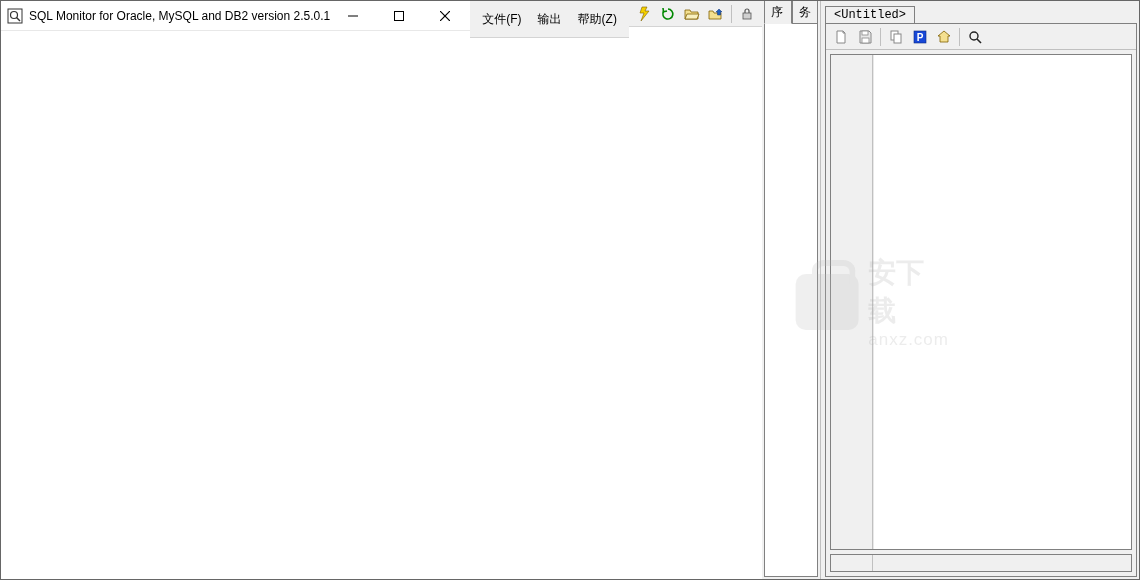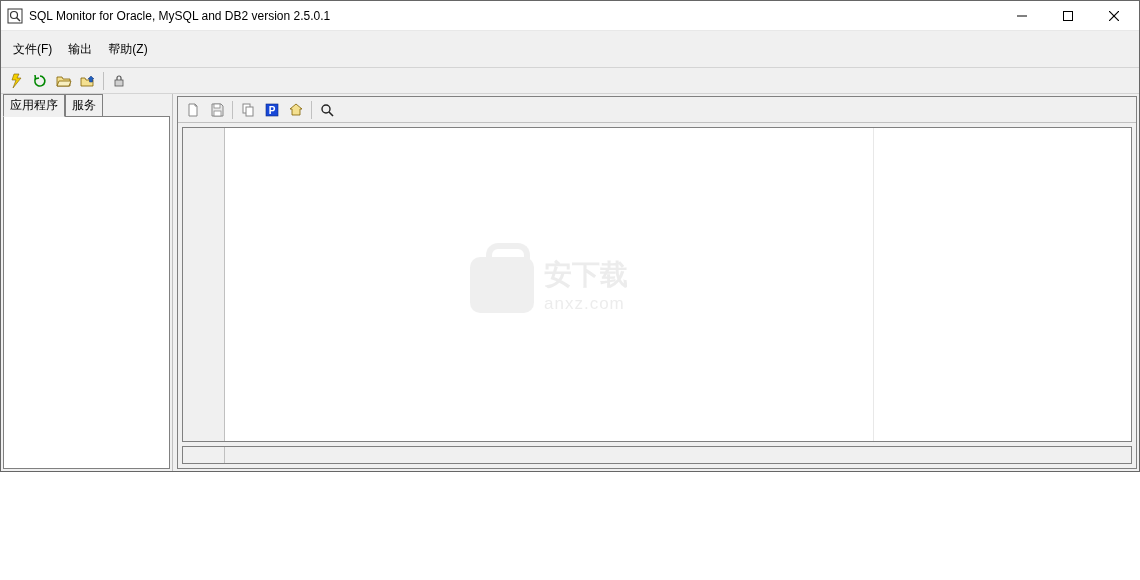--- a/index.html
+++ b/index.html
@@ -1,17 +1,17 @@
 <!DOCTYPE html>
 <html><head>
 <meta charset="utf-8">
 <style>
 * { box-sizing: border-box; margin: 0; padding: 0; }
 html, body { width: 1140px; height: 580px; overflow: hidden; font-family: "Microsoft YaHei", "SimSun", Arial, sans-serif; font-size: 12px; background: #fff; }
-.window { width: 1140px; height: 472px; border: 1px solid #666; display: flex; flex-direction: column; background: #fff; }
+.window { width: 1140px; height: 580px; border: 1px solid #666; display: flex; flex-direction: row; background: #fff; }
 
 
 .titlebar { height: 30px; background: #fff; display: flex; align-items: center; padding: 0 2px 0 6px; border-bottom: 1px solid #e8e8e8; }
 .titlebar .app-icon { width: 16px; height: 16px; margin-right: 6px; display: flex; align-items: center; justify-content: center; }
 .titlebar .title-text { flex: 1; color: #000; font-size: 12px; }
 .win-controls { display: flex; height: 100%; }
 .win-btn { width: 46px; height: 29px; display: flex; align-items: center; justify-content: center; cursor: default; }
 .win-btn svg { width: 10px; height: 10px; }
 
 
@@ -145,20 +145,23 @@
 
     <div class="left-panel">
       <div class="left-tabs">
         <div class="left-tab active">应用程序</div>
         <div class="left-tab">服务</div>
       </div>
       <div class="left-tree"></div>
     </div>
 
     <div class="right-panel">
+      <div class="doc-tabs">
+        <div class="doc-tab active">&lt;Untitled&gt;</div>
+      </div>
       <div class="doc-container">
         <div class="doc-toolbar">
           <div class="tool-btn">
             <span>
                 <svg width="16" height="16" viewBox="0 0 16 16">
                   <path d="M4 2 L10 2 L12 4 L12 14 L4 14 Z" fill="#fff" stroke="#888" stroke-width="1"></path>
                   <path d="M10 2 L10 4 L12 4" fill="none" stroke="#888" stroke-width="1"></path>
                 </svg>
               </span>
           </div>

